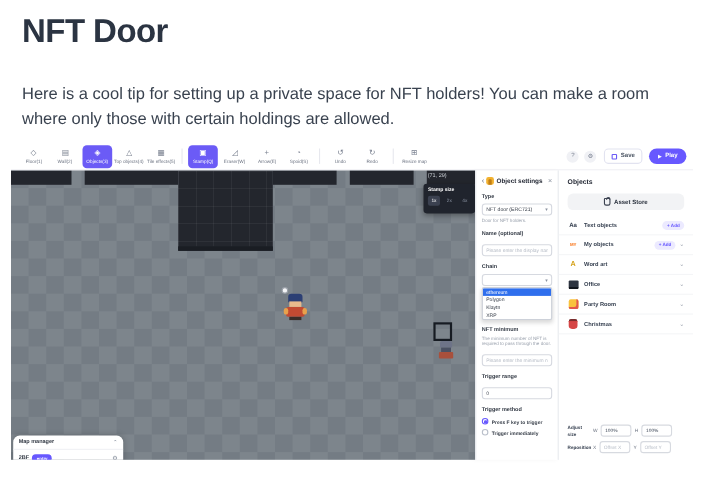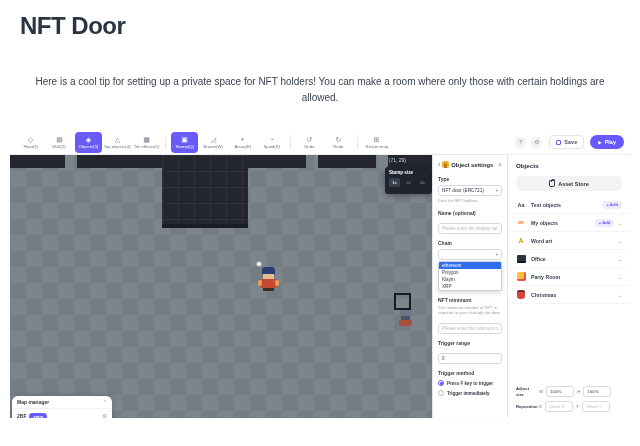--- a/index.html
+++ b/index.html
@@ -1,21 +1,21 @@
 <!DOCTYPE html>
 <html><head>
 <meta charset="utf-8">
 <style>
   * { margin:0; padding:0; box-sizing:border-box; }
   html,body { width:640px; height:446px; background:#ffffff; font-family:"Liberation Sans", sans-serif; overflow:hidden; }
   #stage { position:relative; width:640px; height:446px; background:#fff; }
 
   
-  .doc-title { position:absolute; left:20px; top:12px; font-size:24px; font-weight:700; color:#2b3442; letter-spacing:-0.5px; }
-  .doc-desc { position:absolute; left:20px; top:74px; width:600px; font-size:10px; line-height:1.55; color:#39424f;text-align:center; }
+  .doc-title { position:absolute; left:20px; top:12px; font-size:30px; font-weight:700; color:#2b3442; letter-spacing:-0.5px; }
+  .doc-desc { position:absolute; left:20px; top:74px; width:600px; font-size:15px; line-height:1.55; color:#39424f; }
 
   
   #app { position:absolute; left:10px; top:130px; width:620px; height:288px; background:#fff; }
 
   
   #toolbar { position:absolute; left:0; top:0; width:620px; height:25px; background:#fff; border-bottom:1px solid #ececf1; display:flex; align-items:center; padding:0 6px; }
   .tool { width:27px; height:21px; display:flex; flex-direction:column; align-items:center; justify-content:center; gap:1px; border-radius:4px; margin:0 1px; }
   .tool .tglyph { font-size:7px; line-height:7px; color:#7a8190; }
   .tool .tlabel { font-size:4.5px; line-height:5px; color:#6b7280; white-space:nowrap; transform:scale(.95); }
   .tool.selected { background:#6b5bf6; }

